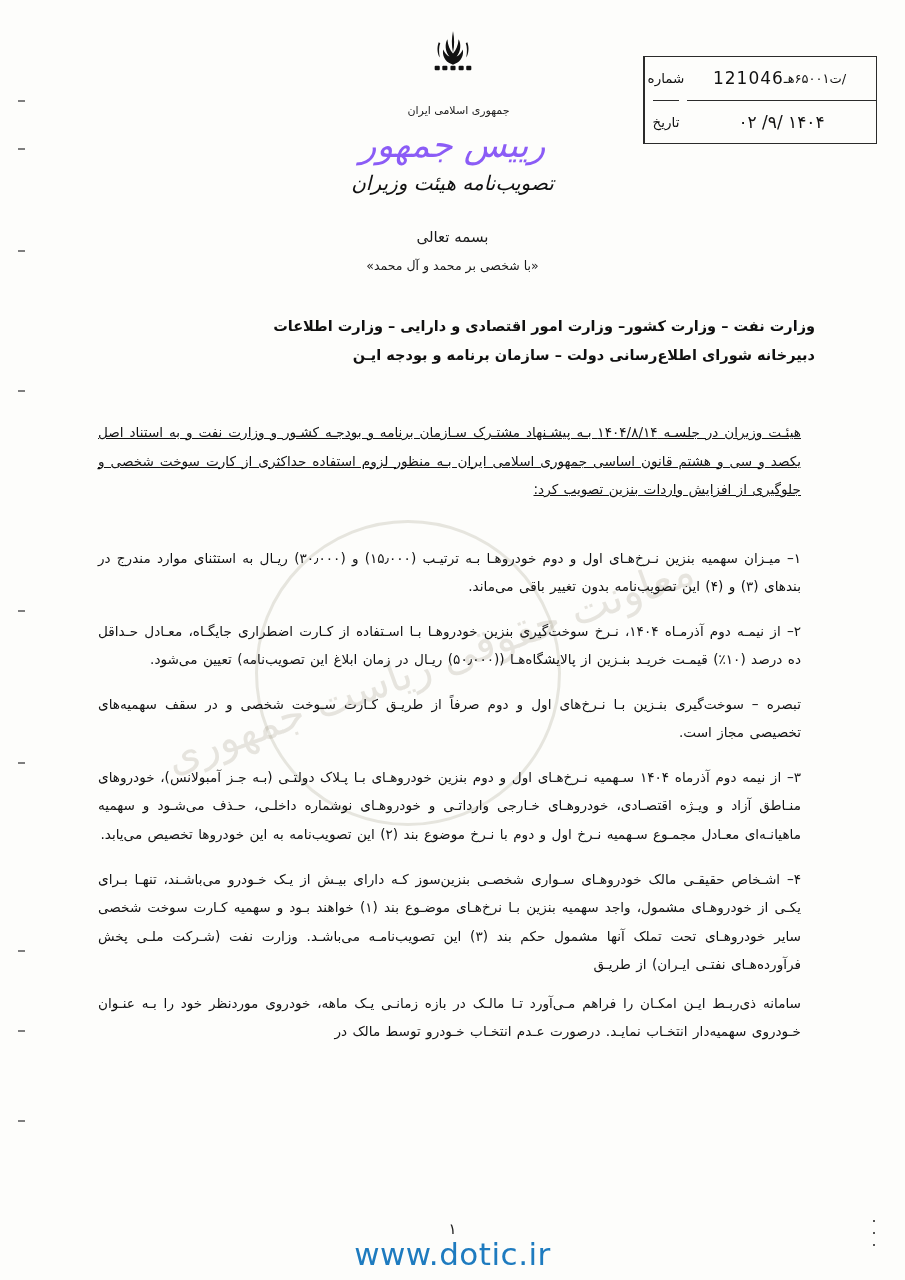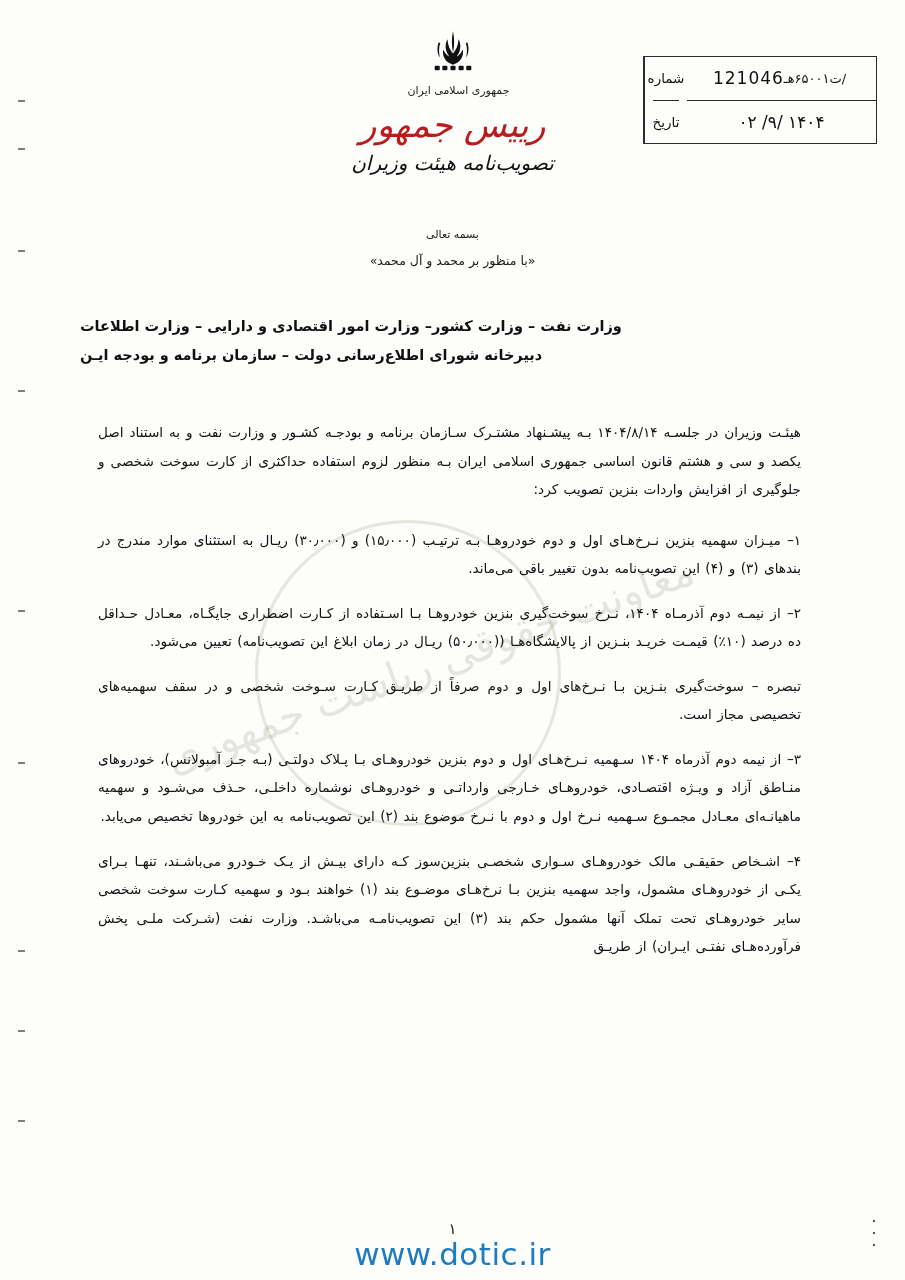--- a/index.html
+++ b/index.html
@@ -83,28 +83,28 @@
   }
   .emblem {
     width: 52px;
     height: 56px;
     margin: 0 auto;
     display: block;
   }
   .emblem-caption {
     font-size: 11px;
     color: #222;
-    margin-top: 0;
+    margin-top: 20px;
     letter-spacing: 0.5px;
     padding-left: 12px;
   }
   .republic-title {
     margin-top: 8px;
     font-size: 35px;
-    color: #b91c1c;
+    color: #8b5cf6;
     font-family: "DejaVu Serif", "Liberation Serif", serif;
     font-style: italic;
     letter-spacing: 1px;
   }
   .decree-title {
     margin-top: 6px;
     font-size: 20px;
     color: #111;
     font-family: "DejaVu Serif", "Liberation Serif", serif;
     font-style: italic;
@@ -112,36 +112,36 @@
 
   
   .invocation {
     position: absolute;
     top: 228px;
     left: 0;
     right: 0;
     text-align: center;
   }
   .invocation .line1 {
-    font-size: 11px;
+    font-size: 15px;
     color: #1a1a1a;
   }
   .invocation .line2 {
     font-size: 12.5px;
     color: #1a1a1a;
     margin-top: 12px;
   }
 
   
   .addressees {
     position: absolute;
     top: 312px;
-    left: 80px;
+    left: 92px;
     right: 90px;
-    text-align: left;
+    text-align: right;
     font-weight: bold;
     font-size: 14.5px;
     line-height: 2.0;
     color: #101010;
   }
 
   
   .body-text {
     position: absolute;
     top: 418px;
@@ -151,21 +151,21 @@
     line-height: 2.1;
     text-align: justify;
     color: #111;
   }
   .para {
     margin: 0 0 16px 0;
     text-align: justify;
     text-align-last: right;
   }
   .para.tight { margin-bottom: 10px; }
-  .para.spaced { margin-bottom: 22px; }
+  .para.spaced { margin-bottom: 40px; text-decoration: underline; }
 
   
   .para.stretch {
     word-spacing: 0.08em;
     letter-spacing: 0.3px;
   }
 
   
   .watermark {
     position: absolute;
@@ -298,38 +298,39 @@
         <rect x="76" y="74" width="10" height="9" rx="2"></rect>
       </g>
     </svg>
     <div class="emblem-caption">جمهوری اسلامی ایران</div>
     <div class="republic-title">رییس جمهور</div>
     <div class="decree-title">تصویب‌نامه هیئت وزیران</div>
   </div>
 
   <div class="invocation">
     <div class="line1">بسمه تعالی</div>
-    <div class="line2">«با منظور بر محمد و آل محمد»</div>
+    <div class="line2">«با شخصی بر محمد و آل محمد»</div>
   </div>
 
   <div class="addressees">
     <div>وزارت نفت – وزارت کشور– وزارت امور اقتصادی و دارایی – وزارت اطلاعات</div>
     <div>دبیرخانه شورای اطلاع‌رسانی دولت – سازمان برنامه و بودجه ایـن</div>
   </div>
 
   <div class="watermark-circle"></div>
   <div class="watermark">معاونت حقوقی ریاست جمهوری</div>
 
   <div class="body-text">
     <p class="para stretch spaced">هیئـت وزیران در جلسـه ۱۴۰۴/۸/۱۴ بـه پیشـنهاد مشتـرک سـازمان برنامه و بودجـه کشـور و وزارت نفت و به استناد اصل یکصد و سی و هشتم قانون اساسی جمهوری اسلامی ایران بـه منظور لزوم استفاده حداکثری از کارت سوخت شخصی و جلوگیری از افزایش واردات بنزین تصویب کرد:</p>
     <p class="para stretch">۱– میـزان سهمیه بنزین نـرخ‌هـای اول و دوم خودروهـا بـه ترتیـب (۱۵٫۰۰۰) و (۳۰٫۰۰۰) ریـال به استثنای موارد مندرج در بندهای (۳) و (۴) این تصویب‌نامه بدون تغییر باقی می‌ماند.</p>
     <p class="para stretch">۲– از نیمـه دوم آذرمـاه ۱۴۰۴، نـرخ سوخت‌گیری بنزین خودروهـا بـا اسـتفاده از کـارت اضطراری جایگـاه، معـادل حـداقل ده درصد (۱۰٪) قیمـت خریـد بنـزین از پالایشگاه‌هـا ((۵۰٫۰۰۰) ریـال در زمان ابلاغ این تصویب‌نامه) تعیین می‌شود.</p>
     <p class="para stretch">تبصره – سوخت‌گیری بنـزین بـا نـرخ‌های اول و دوم صرفاً از طریـق کـارت سـوخت شخصی و در سقف سهمیه‌های تخصیصی مجاز است.</p>
     <p class="para stretch">۳– از نیمه دوم آذرماه ۱۴۰۴ سـهمیه نـرخ‌هـای اول و دوم بنزین خودروهـای بـا پـلاک دولتـی (بـه جـز آمبولانس)، خودروهای منـاطق آزاد و ویـژه اقتصـادی، خودروهـای خـارجی وارداتـی و خودروهـای نوشماره داخلـی، حـذف می‌شـود و سهمیه ماهیانـه‌ای معـادل مجمـوع سـهمیه نـرخ اول و دوم با نـرخ موضوع بند (۲) این تصویب‌نامه به این خودروها تخصیص می‌یابد.</p>
     <p class="para stretch tight">۴– اشـخاص حقیقـی مالک خودروهـای سـواری شخصـی بنزین‌سوز کـه دارای بیـش از یـک خـودرو می‌باشـند، تنهـا بـرای یکـی از خودروهـای مشمول، واجد سهمیه بنزین بـا نرخ‌هـای موضـوع بند (۱) خواهند بـود و سهمیه کـارت سوخت شخصی سایر خودروهـای تحت تملک آنها مشمول حکم بند (۳) این تصویب‌نامـه می‌باشـد. وزارت نفت (شـرکت ملـی پخش فرآورده‌هـای نفتـی ایـران) از طریـق</p>
+    <p class="para stretch">سامانه ذی‌ربـط ایـن امکـان را فراهم مـی‌آورد تـا مالـک در بازه زمانـی یـک ماهه، خودروی موردنظر خود را بـه عنـوان خـودروی سهمیه‌دار انتخـاب نمایـد. درصورت عـدم انتخـاب خـودرو توسط مالک در</p>
   </div>
 
   <div class="page-number">۱</div>
 
   <div class="footer-site">www.dotic.ir</div>
 
   <div class="edge-dots">
     <span></span>
       <span></span>
       <span></span>

